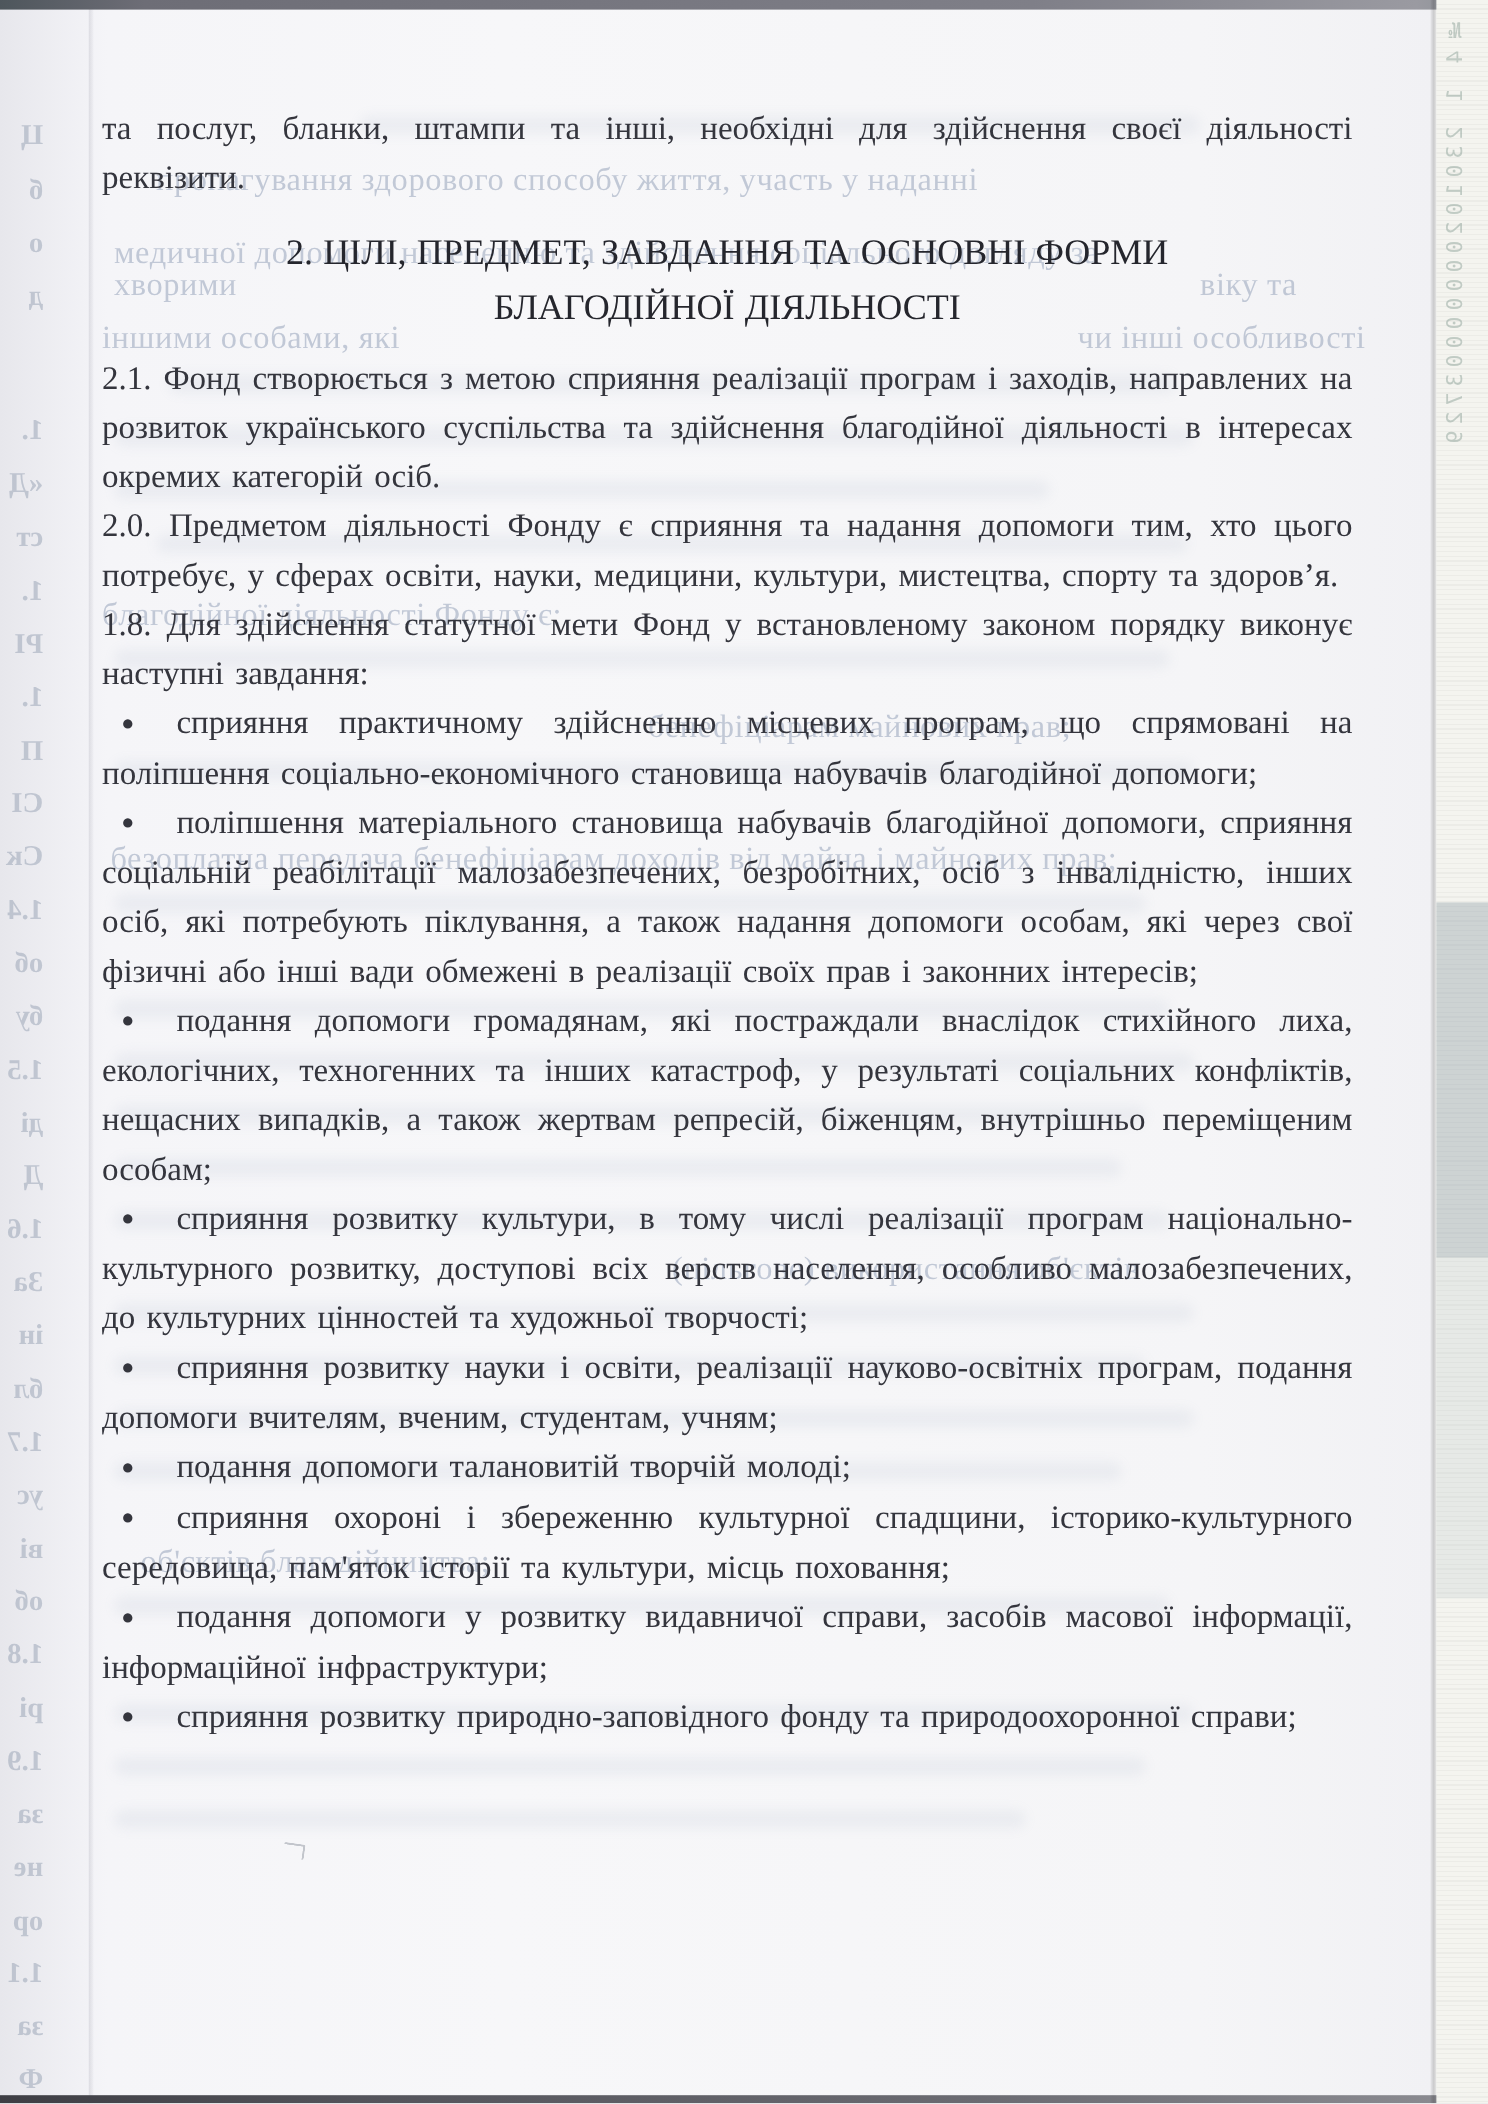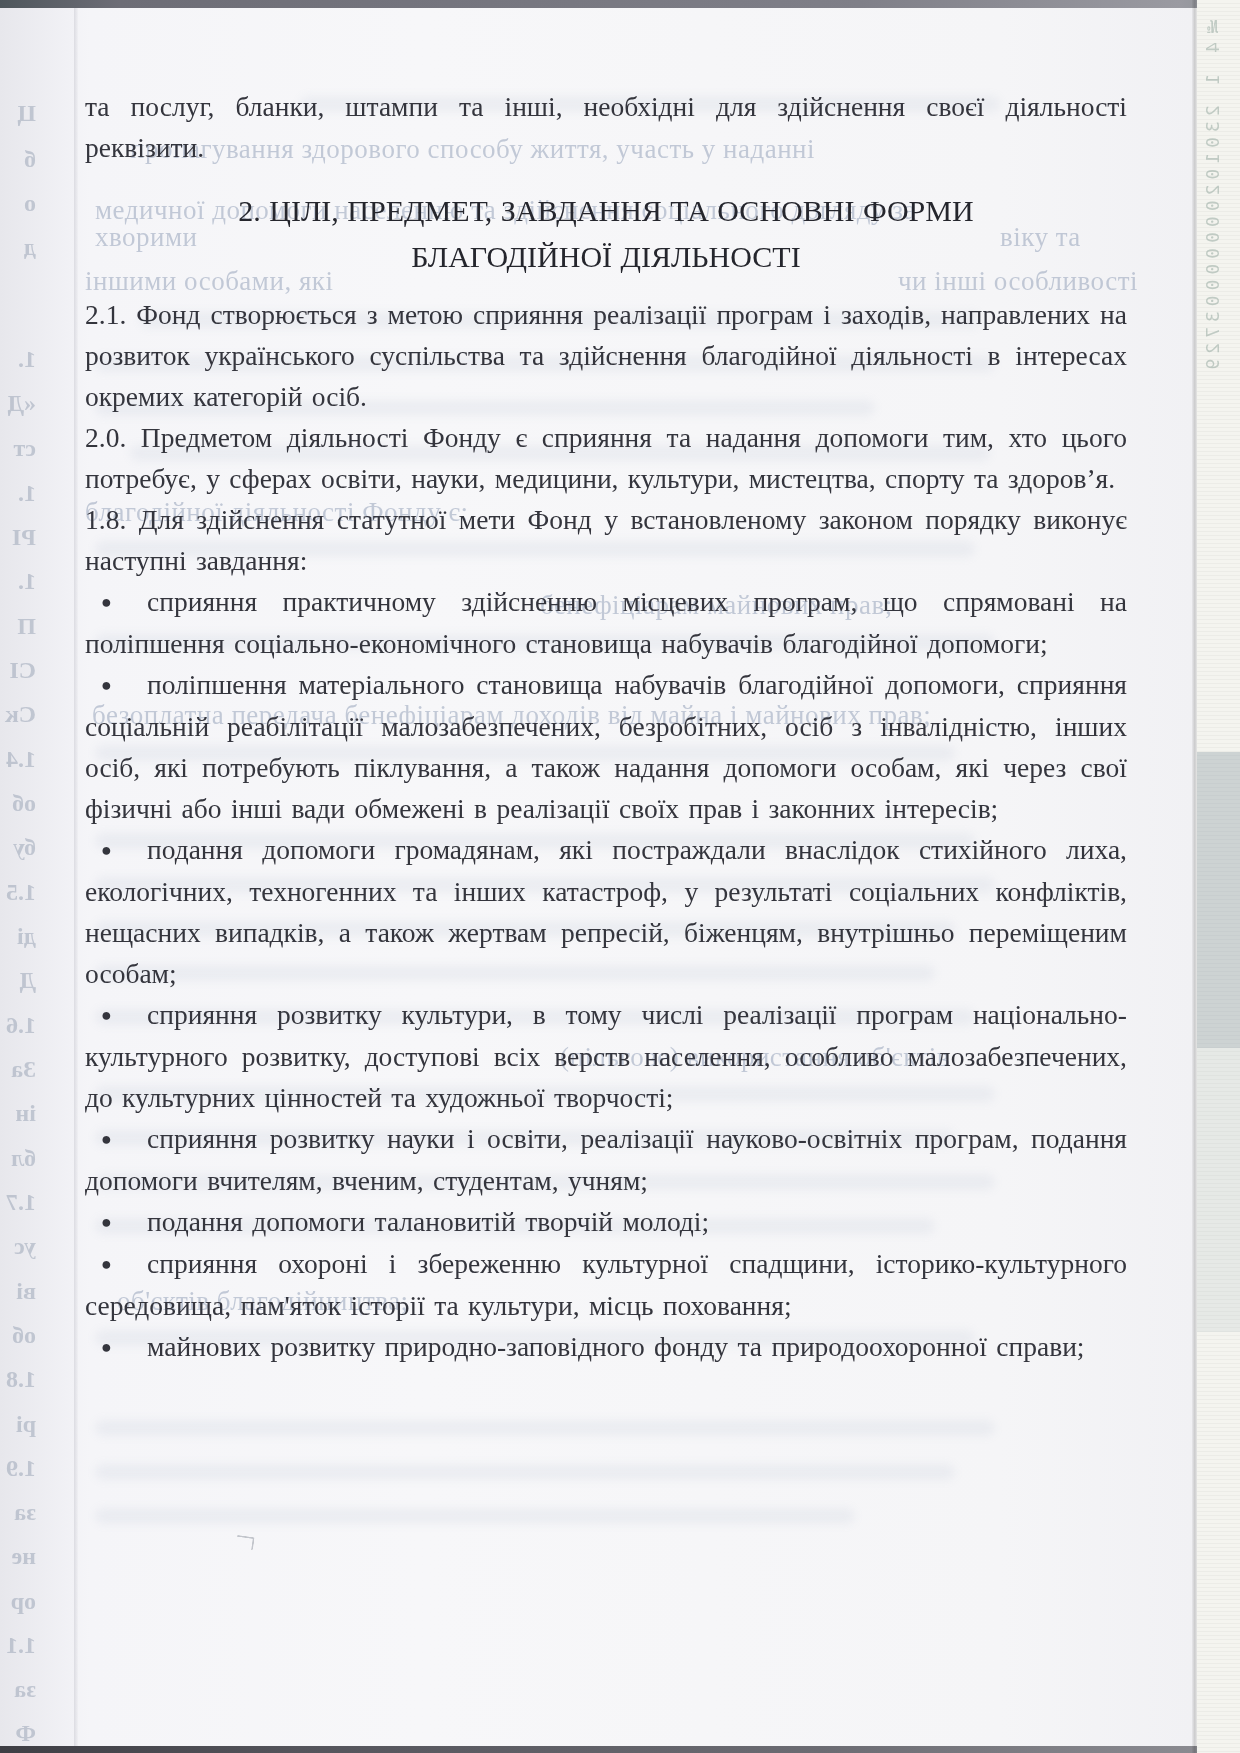--- a/index.html
+++ b/index.html
@@ -173,18 +173,21 @@
         <p class="bullet">
         <span class="marker">●</span><span class="btxt">сприяння розвитку науки і освіти, реалізації науково-освітніх програм, подання допомоги вчителям, вченим, студентам, учням;</span>
       </p>
         <p class="bullet">
         <span class="marker">●</span><span class="btxt">подання допомоги талановитій творчій молоді;</span>
       </p>
         <p class="bullet">
         <span class="marker">●</span><span class="btxt">сприяння охороні і збереженню культурної спадщини, історико-культурного середовища, пам'яток історії та культури, місць поховання;</span>
       </p>
         <p class="bullet">
-        <span class="marker">●</span><span class="btxt">майнових розвитку природно-заповідного фонду та природоохоронної справи;</span>
+        <span class="marker">●</span><span class="btxt">подання допомоги у розвитку видавничої справи, засобів масової інформації, інформаційної інфраструктури;</span>
+      </p>
+        <p class="bullet">
+        <span class="marker">●</span><span class="btxt">сприяння розвитку природно-заповідного фонду та природоохоронної справи;</span>
       </p>
       </div>
   </div>
 
 </div>
 
 </body></html>

